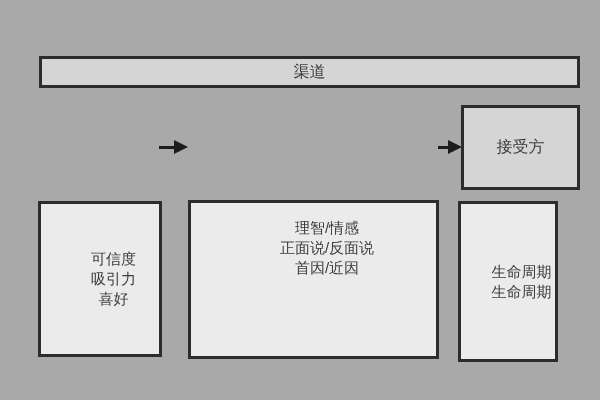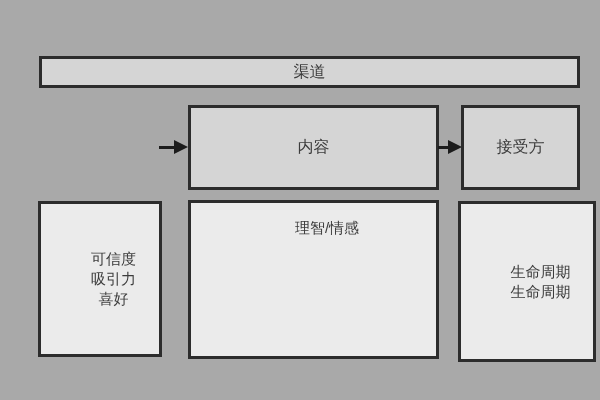--- a/index.html
+++ b/index.html
@@ -37,21 +37,21 @@
     flex-direction: column;
     padding-left: 27px;
   }
   .channel-bar   { left: 39px;  top: 56px;  width: 541px; height: 32px; font-size: 16px; }
   .flow-sender   { left: 39px;  top: 105px; width: 121px; height: 85px; font-size: 16px; }
   .flow-content  { left: 188px; top: 105px; width: 251px; height: 85px; font-size: 16px; }
   .flow-receiver { left: 461px; top: 105px; width: 119px; height: 85px; font-size: 16px; }
   .detail-sender   { left: 38px;  top: 201px; width: 124px; height: 156px; font-size: 15px; }
   .detail-content  { left: 188px; top: 200px; width: 251px; height: 159px; font-size: 15px;
                      justify-content: flex-start; padding-top: 15px; }
-  .detail-receiver { left: 458px; top: 201px; width: 138px; height: 161px; font-size: 15px; }
+  .detail-receiver { left: 458px; top: 201px; width: 100px; height: 161px; font-size: 15px; }
   .line { line-height: 20px; white-space: nowrap; }
   .arrow {
     position: absolute;
     display: flex;
     align-items: center;
     height: 16px;
   }
   .arrow .stem { flex: 1; height: 3px; background: var(--arrow); }
   .arrow .head {
     width: 0; height: 0;
@@ -70,41 +70,40 @@
   <div class="box channel-bar">
     <span>渠道</span>
   </div>
 
 
   <div class="arrow arrow-1">
     <span class="stem"></span>
     <span class="head"></span>
   </div>
 
-  <div class="box flow-content">
-    <span>内容</span>
-  </div>
 
   <div class="arrow arrow-2">
     <span class="stem"></span>
     <span class="head"></span>
   </div>
 
   <div class="box flow-receiver">
     <span>接受方</span>
   </div>
 
   <div class="box detail detail-sender">
     <div class="line">可信度</div>
     <div class="line">吸引力</div>
     <div class="line">喜好</div>
   </div>
 
   <div class="box detail detail-content">
     <div class="line">理智/情感</div>
+    <div class="line">正面说/反面说</div>
+    <div class="line">首因/近因</div>
   </div>
 
   <div class="box detail detail-receiver">
     <div class="line">生命周期</div>
     <div class="line">生命周期</div>
   </div>
 
 </div>
 
 </body></html>

